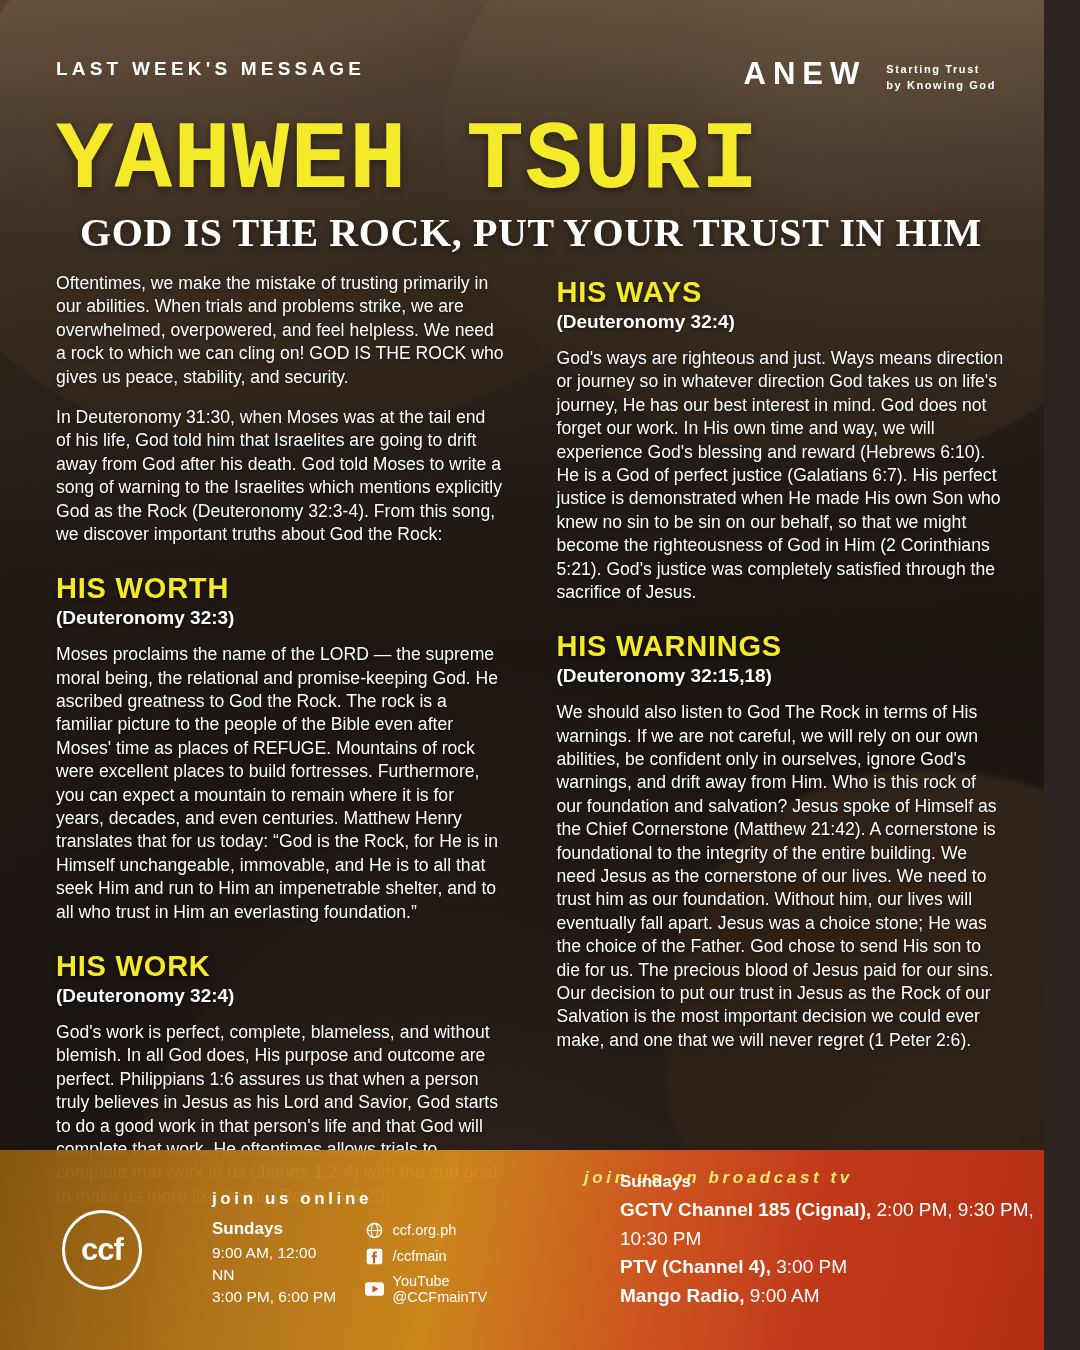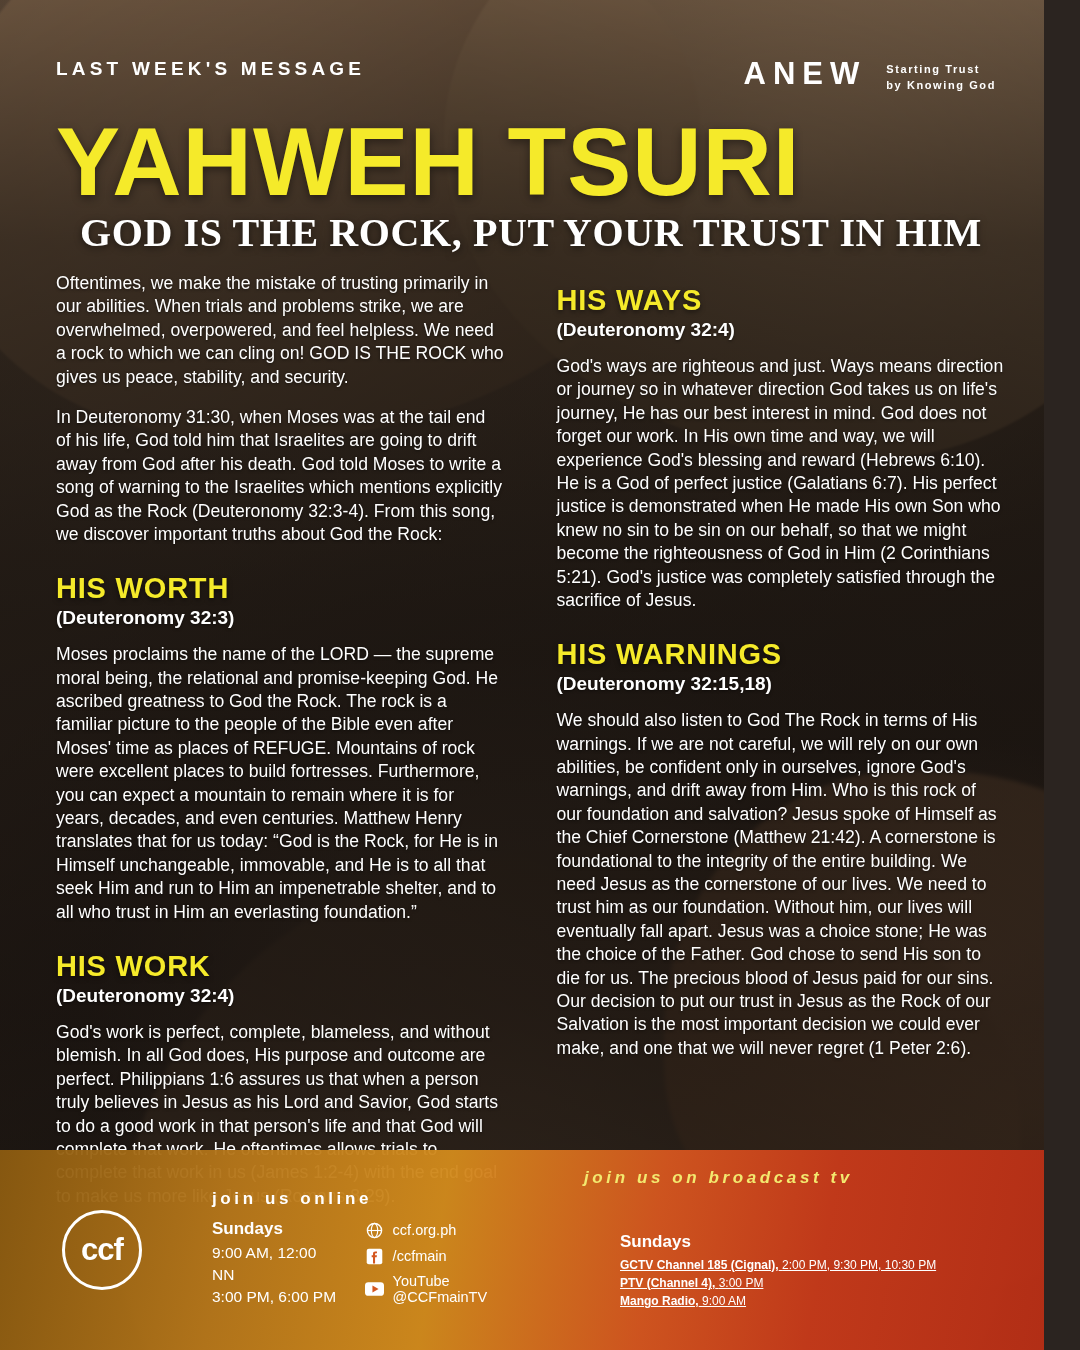--- a/index.html
+++ b/index.html
@@ -111,21 +111,21 @@
   }
   
   .title-block {
     position: absolute;
     top: 118px;
     left: 56px;
     right: 48px;
   }
   .title {
     color: #f5ea2a;
-    font-family: Liberation Sans, sans-serif;
+    font-family: Liberation Mono, monospace;
     font-size: 96px;
     line-height: 0.92;
     font-weight: bold;
     letter-spacing: 1px;
     text-transform: uppercase;
     font-variant: small-caps;
     white-space: nowrap;
     text-shadow: 0 3px 10px rgba(0,0,0,.45);
   }
   .subtitle {
@@ -163,21 +163,21 @@
   }
   .sec-head {
     color: #f5ea2a;
     font-size: 29px;
     font-weight: bold;
     letter-spacing: 0.8px;
     margin: 26px 0 2px 0;
     text-transform: uppercase;
     text-shadow: 0 2px 5px rgba(0,0,0,.5);
   }
-  .sec-head.first { margin-top: 12px; }
+  .sec-head.first { margin-top: 4px; }
   .sec-ref {
     color: #ffffff;
     font-size: 19px;
     font-weight: bold;
     margin: 0 0 14px 0;
     text-shadow: 0 1px 3px rgba(0,0,0,.55);
   }
   
   .footer {
     position: absolute;
@@ -262,23 +262,22 @@
     left: 584px;
     bottom: 152px;
     font-style: italic;
   }
   .tv-sundays {
     font-size: 17px;
     font-weight: bold;
     margin-bottom: 4px;
   }
   .tv-line {
-    font-size: 12px;
+    font-size: 19px;
     line-height: 1.5;
-    text-decoration: underline;
   }
   .tv-line b { font-weight: bold; }
 </style>
 </head>
 <body>
 
 <div class="poster">
 
   <div class="bg">
     <div class="bg-rock-a"></div>

